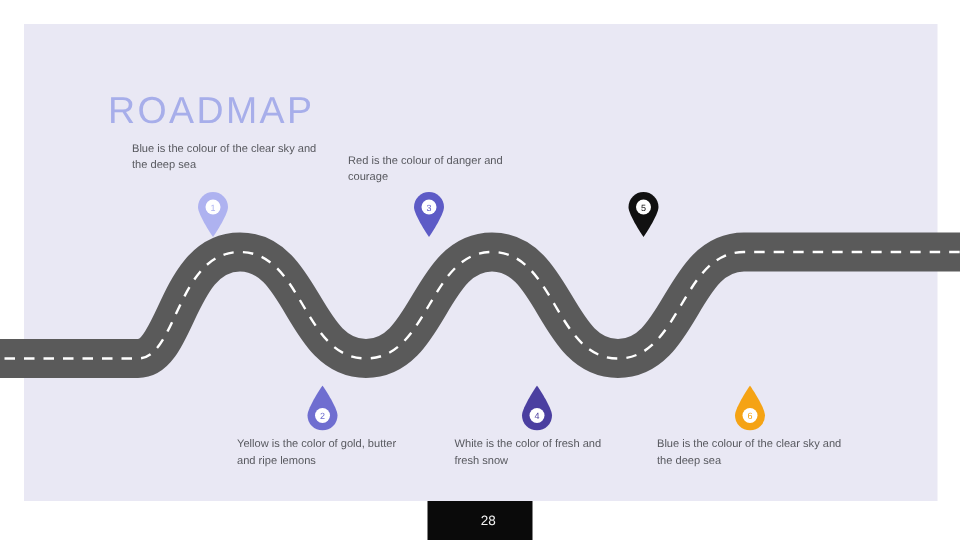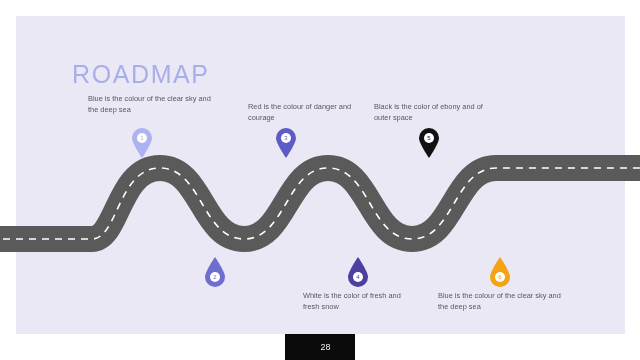--- a/index.html
+++ b/index.html
@@ -114,47 +114,47 @@
 
   <div class="caption" style="left:88px; top:93px; width:124px;">Blue is the colour of the clear sky and the deep sea</div>
   <div class="pin" style="left:131px; top:128px;">
     <svg width="22" height="30" viewBox="0 0 22 30" xmlns="http://www.w3.org/2000/svg">
       <path d="M11 30 C11 30 21 15.5 21 10 A10 10 0 1 0 1 10 C1 15.5 11 30 11 30 Z" fill="#aeb2f0"></path>
       <circle cx="11" cy="10" r="5" fill="#ffffff"></circle>
       <text x="11" y="12.4" text-anchor="middle" font-family="Liberation Sans, sans-serif" font-size="6" fill="#aeb2f0">1</text>
     </svg>
   </div>
 
-  <div class="caption" style="left:248px; top:101px; width:118px;">Red is the colour of danger and courage</div>
+  <div class="caption" style="left:232px; top:101px; width:118px;">Red is the colour of danger and courage</div>
   <div class="pin" style="left:275px; top:128px;">
     <svg width="22" height="30" viewBox="0 0 22 30" xmlns="http://www.w3.org/2000/svg">
       <path d="M11 30 C11 30 21 15.5 21 10 A10 10 0 1 0 1 10 C1 15.5 11 30 11 30 Z" fill="#5d5bc6"></path>
       <circle cx="11" cy="10" r="5" fill="#ffffff"></circle>
       <text x="11" y="12.4" text-anchor="middle" font-family="Liberation Sans, sans-serif" font-size="6" fill="#5d5bc6">3</text>
     </svg>
   </div>
 
-  <div class="caption" style="left:374px; top:101px; width:122px;">Black is the color of ebony and of outer space</div>
   <div class="pin" style="left:418px; top:128px;">
     <svg width="22" height="30" viewBox="0 0 22 30" xmlns="http://www.w3.org/2000/svg">
       <path d="M11 30 C11 30 21 15.5 21 10 A10 10 0 1 0 1 10 C1 15.5 11 30 11 30 Z" fill="#111111"></path>
       <circle cx="11" cy="10" r="5" fill="#ffffff"></circle>
       <text x="11" y="12.4" text-anchor="middle" font-family="Liberation Sans, sans-serif" font-size="6" fill="#111111">5</text>
     </svg>
   </div>
 
   <div class="pin" style="left:204px; top:257px;">
     <svg width="22" height="30" viewBox="0 0 22 30" xmlns="http://www.w3.org/2000/svg">
       <g transform="rotate(180 11 15)">
         <path d="M11 30 C11 30 21 15.5 21 10 A10 10 0 1 0 1 10 C1 15.5 11 30 11 30 Z" fill="#6f6ed0"></path>
       </g>
       <circle cx="11" cy="20" r="5" fill="#ffffff"></circle>
       <text x="11" y="22.4" text-anchor="middle" font-family="Liberation Sans, sans-serif" font-size="6" fill="#6f6ed0">2</text>
     </svg>
   </div>
+  <div class="caption" style="left:158px; top:290px; width:114px;">Yellow is the color of gold, butter and ripe lemons</div>
 
   <div class="pin" style="left:347px; top:257px;">
     <svg width="22" height="30" viewBox="0 0 22 30" xmlns="http://www.w3.org/2000/svg">
       <g transform="rotate(180 11 15)">
         <path d="M11 30 C11 30 21 15.5 21 10 A10 10 0 1 0 1 10 C1 15.5 11 30 11 30 Z" fill="#4b3fa0"></path>
       </g>
       <circle cx="11" cy="20" r="5" fill="#ffffff"></circle>
       <text x="11" y="22.4" text-anchor="middle" font-family="Liberation Sans, sans-serif" font-size="6" fill="#4b3fa0">4</text>
     </svg>
   </div>

